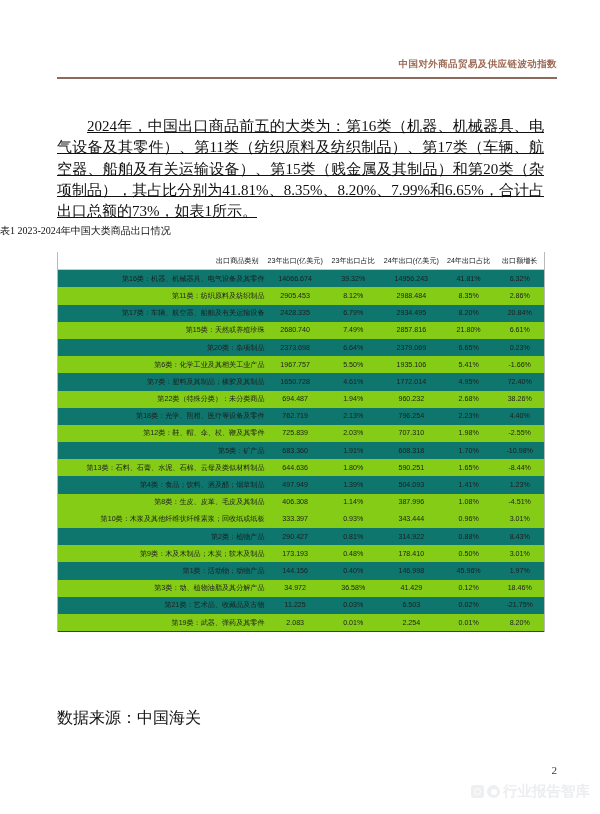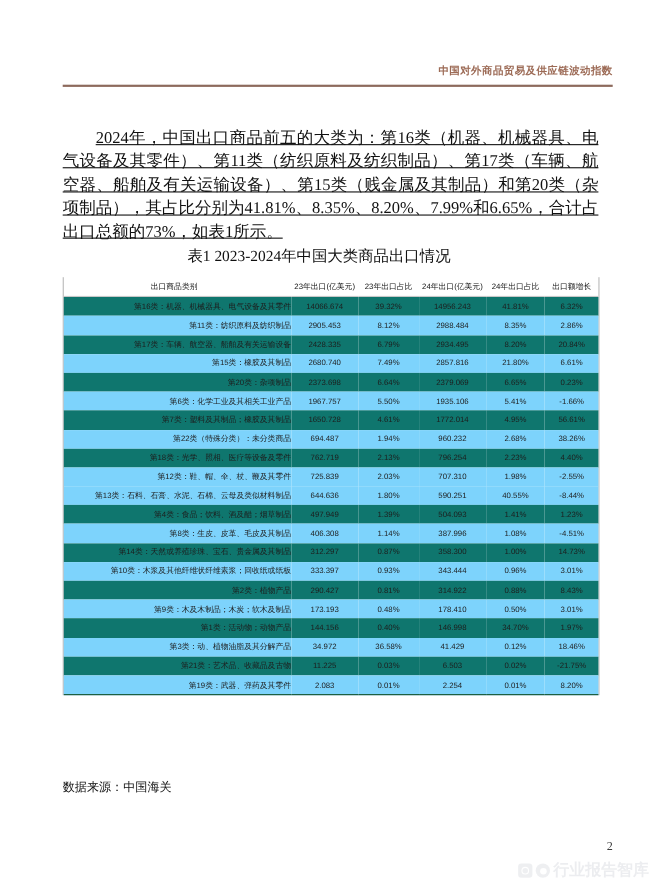--- a/index.html
+++ b/index.html
@@ -64,22 +64,21 @@
     text-indent: 2em;
     text-decoration: underline;
   }
 
   
   .table-caption {
     position: absolute;
     left: 0;
     top: 224px;
     width: 580px;
-    text-align: center;
-    font-size: 14px;
+    font-size: 10px;
     color: #111111;
     font-family: "Liberation Serif", "DejaVu Serif", serif;
   }
 
   
   .table-wrap {
     position: absolute;
     left: 57px;
     top: 252px;
     width: 488px;
@@ -103,45 +102,45 @@
     font-weight: normal;
   }
   thead th {
     font-weight: bold;
     font-size: 7.1px;
     text-align: center;
     border-bottom: 1px solid #c8c8c8;
     height: 22px;
     color: #121212;
   }
-  thead th.c-name { text-align: center; padding-right: 6px; }
+  thead th.c-name { text-align: right; padding-right: 6px; }
   td.c-name {
     text-align: right;
     padding-right: 6px;
   }
   td.c-num {
     text-align: center;
   }
   tbody tr.odd { background: #0f766e; }
-  tbody tr.even { background: #7dd3fc; }
+  tbody tr.even { background: #84cc16; }
   tbody tr:last-child td { border-bottom: 1px solid #14532d; }
 
   .col-name  { width: 42.5%; }
   .col-n1    { width: 12.6%; }
   .col-p1    { width: 11.3%; }
   .col-n2    { width: 12.6%; }
   .col-p2    { width: 11.0%; }
   .col-g     { width: 10.0%; }
 
   
   .source-note {
     position: absolute;
     left: 57px;
     top: 708px;
-    font-size: 11px;
+    font-size: 16px;
     color: #111111;
     font-family: "Liberation Serif", "DejaVu Serif", serif;
   }
 
   
   .page-number {
     position: absolute;
     right: 43px;
     top: 764px;
     font-size: 11px;
@@ -250,21 +249,21 @@
           </tr>
           <tr class="odd">
             <td class="c-name">第17类：车辆、航空器、船舶及有关运输设备</td>
             <td class="c-num">2428.335</td>
             <td class="c-num">6.79%</td>
             <td class="c-num">2934.495</td>
             <td class="c-num">8.20%</td>
             <td class="c-num">20.84%</td>
           </tr>
           <tr class="even">
-            <td class="c-name">第15类：橡胶及其制品</td>
+            <td class="c-name">第15类：天然或养殖珍珠</td>
             <td class="c-num">2680.740</td>
             <td class="c-num">7.49%</td>
             <td class="c-num">2857.816</td>
             <td class="c-num">21.80%</td>
             <td class="c-num">6.61%</td>
           </tr>
           <tr class="odd">
             <td class="c-name">第20类：杂项制品</td>
             <td class="c-num">2373.698</td>
             <td class="c-num">6.64%</td>
@@ -279,21 +278,21 @@
             <td class="c-num">1935.106</td>
             <td class="c-num">5.41%</td>
             <td class="c-num">-1.66%</td>
           </tr>
           <tr class="odd">
             <td class="c-name">第7类：塑料及其制品；橡胶及其制品</td>
             <td class="c-num">1650.728</td>
             <td class="c-num">4.61%</td>
             <td class="c-num">1772.014</td>
             <td class="c-num">4.95%</td>
-            <td class="c-num">56.61%</td>
+            <td class="c-num">72.40%</td>
           </tr>
           <tr class="even">
             <td class="c-name">第22类（特殊分类）：未分类商品</td>
             <td class="c-num">694.487</td>
             <td class="c-num">1.94%</td>
             <td class="c-num">960.232</td>
             <td class="c-num">2.68%</td>
             <td class="c-num">38.26%</td>
           </tr>
           <tr class="odd">
@@ -305,52 +304,52 @@
             <td class="c-num">4.40%</td>
           </tr>
           <tr class="even">
             <td class="c-name">第12类：鞋、帽、伞、杖、鞭及其零件</td>
             <td class="c-num">725.839</td>
             <td class="c-num">2.03%</td>
             <td class="c-num">707.310</td>
             <td class="c-num">1.98%</td>
             <td class="c-num">-2.55%</td>
           </tr>
+          <tr class="odd">
+            <td class="c-name">第5类：矿产品</td>
+            <td class="c-num">683.360</td>
+            <td class="c-num">1.91%</td>
+            <td class="c-num">608.318</td>
+            <td class="c-num">1.70%</td>
+            <td class="c-num">-10.98%</td>
+          </tr>
           <tr class="even">
             <td class="c-name">第13类：石料、石膏、水泥、石棉、云母及类似材料制品</td>
             <td class="c-num">644.636</td>
             <td class="c-num">1.80%</td>
             <td class="c-num">590.251</td>
-            <td class="c-num">40.55%</td>
+            <td class="c-num">1.65%</td>
             <td class="c-num">-8.44%</td>
           </tr>
           <tr class="odd">
             <td class="c-name">第4类：食品；饮料、酒及醋；烟草制品</td>
             <td class="c-num">497.949</td>
             <td class="c-num">1.39%</td>
             <td class="c-num">504.093</td>
             <td class="c-num">1.41%</td>
             <td class="c-num">1.23%</td>
           </tr>
           <tr class="even">
             <td class="c-name">第8类：生皮、皮革、毛皮及其制品</td>
             <td class="c-num">406.308</td>
             <td class="c-num">1.14%</td>
             <td class="c-num">387.996</td>
             <td class="c-num">1.08%</td>
             <td class="c-num">-4.51%</td>
           </tr>
-          <tr class="odd">
-            <td class="c-name">第14类：天然或养殖珍珠、宝石、贵金属及其制品</td>
-            <td class="c-num">312.297</td>
-            <td class="c-num">0.87%</td>
-            <td class="c-num">358.300</td>
-            <td class="c-num">1.00%</td>
-            <td class="c-num">14.73%</td>
-          </tr>
           <tr class="even">
             <td class="c-name">第10类：木浆及其他纤维状纤维素浆；回收纸或纸板</td>
             <td class="c-num">333.397</td>
             <td class="c-num">0.93%</td>
             <td class="c-num">343.444</td>
             <td class="c-num">0.96%</td>
             <td class="c-num">3.01%</td>
           </tr>
           <tr class="odd">
             <td class="c-name">第2类：植物产品</td>
@@ -366,21 +365,21 @@
             <td class="c-num">0.48%</td>
             <td class="c-num">178.410</td>
             <td class="c-num">0.50%</td>
             <td class="c-num">3.01%</td>
           </tr>
           <tr class="odd">
             <td class="c-name">第1类：活动物；动物产品</td>
             <td class="c-num">144.156</td>
             <td class="c-num">0.40%</td>
             <td class="c-num">146.998</td>
-            <td class="c-num">34.70%</td>
+            <td class="c-num">45.96%</td>
             <td class="c-num">1.97%</td>
           </tr>
           <tr class="even">
             <td class="c-name">第3类：动、植物油脂及其分解产品</td>
             <td class="c-num">34.972</td>
             <td class="c-num">36.58%</td>
             <td class="c-num">41.429</td>
             <td class="c-num">0.12%</td>
             <td class="c-num">18.46%</td>
           </tr>

